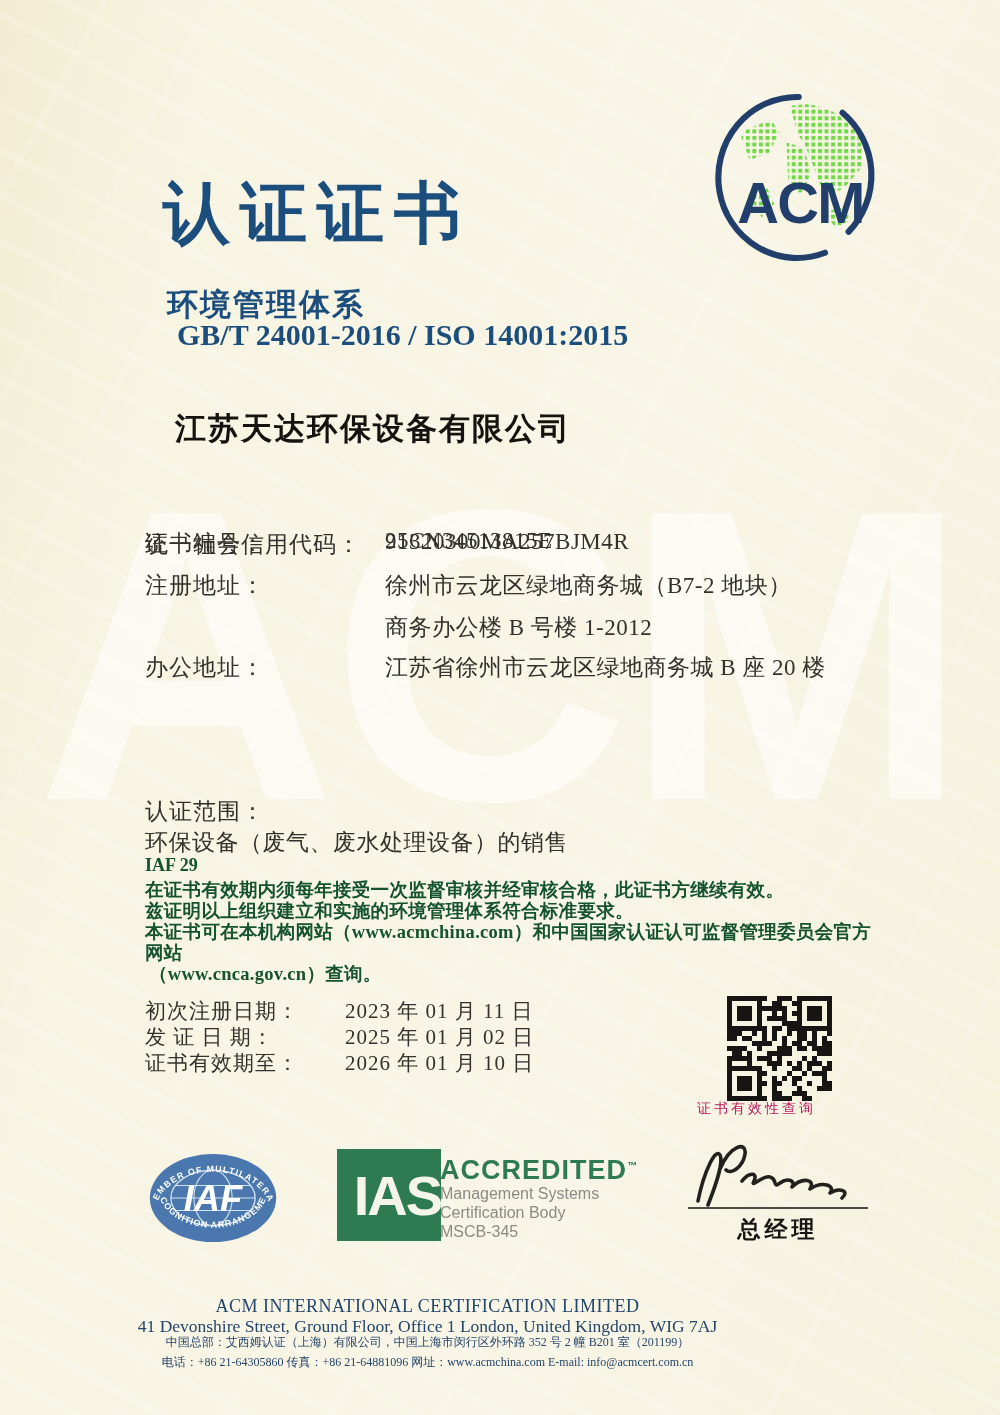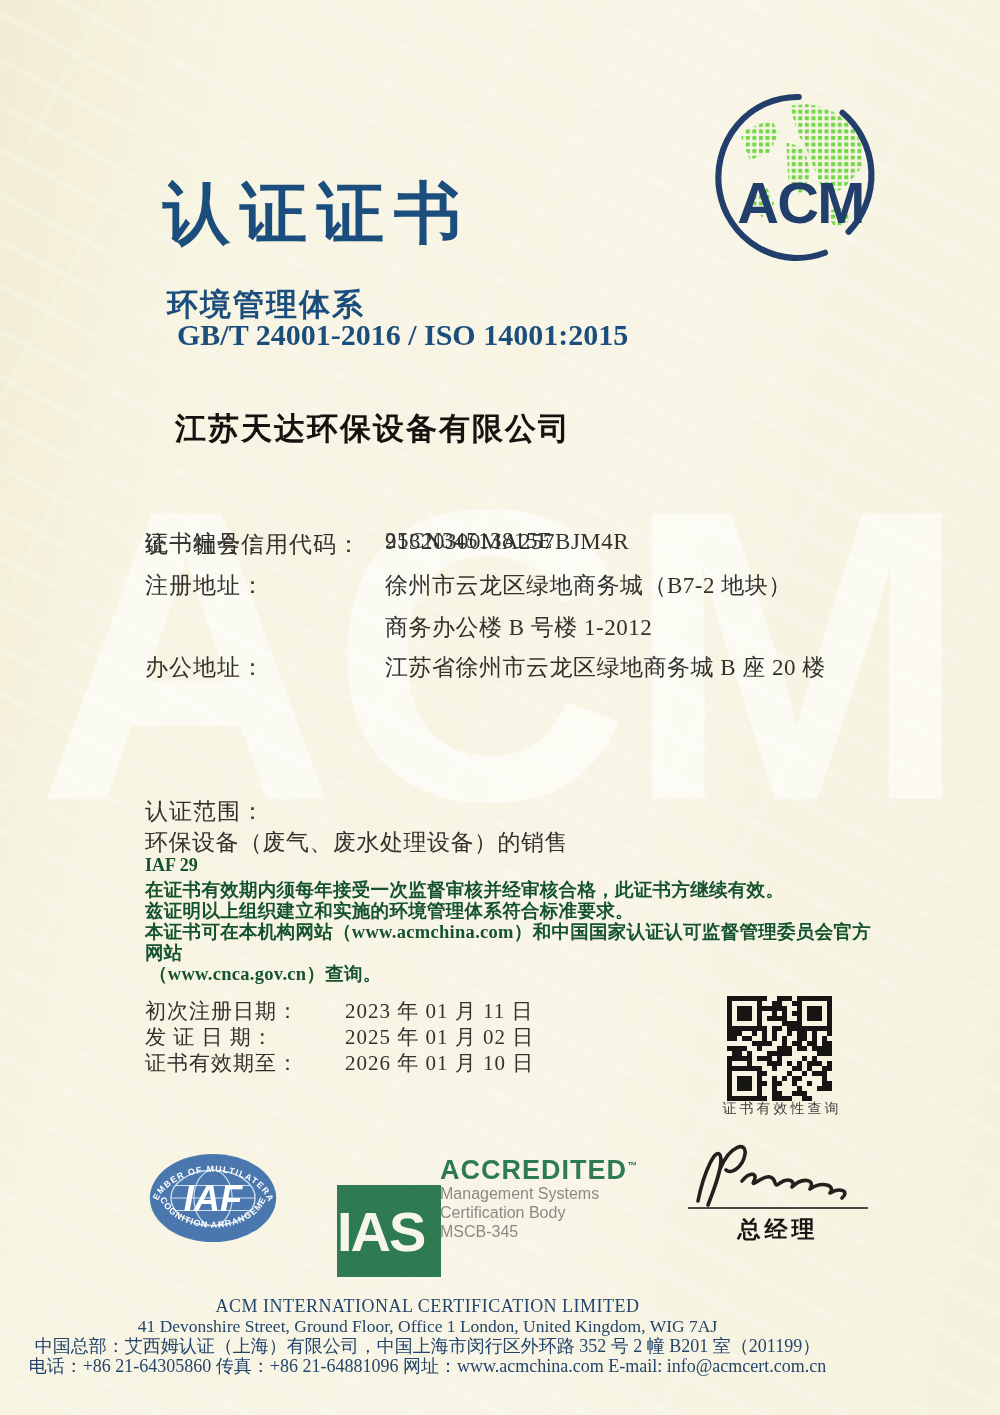--- a/index.html
+++ b/index.html
@@ -39,38 +39,38 @@
   .note .nh{font-weight:bold;font-size:18px;margin-bottom:4px;}
   .note .nl{font-weight:bold;font-size:18.5px;line-height:21px;letter-spacing:.3px;}
 
   .drow{left:145px;display:flex;font-size:21px;color:#33312c;}
   .drow .lab{width:200px;letter-spacing:1px;}
   .drow .val{letter-spacing:1px;}
 
   #qr{left:727px;top:996px;display:grid;grid-template-columns:repeat(21,5px);grid-auto-rows:5px;}
   #qr i{display:block;}
   #qr i.on{background:#161513;}
-  .qrcap{left:697px;top:1100px;width:170px;text-align:center;font-size:14px;color:#404040;letter-spacing:3px;}
+  .qrcap{left:697px;top:1100px;width:170px;text-align:left;font-size:14px;color:#be185d;letter-spacing:3px;}
 
   .sigline{left:688px;top:1207px;width:180px;border-bottom:2px solid #4a4a46;}
   .sigrole{left:688px;top:1214px;width:180px;text-align:center;font-size:23px;font-weight:bold;color:#161513;letter-spacing:4px;}
 
   .ias-box{left:337px;top:1149px;width:104px;height:92px;background:#2e7b52;
-    display:flex;align-items:center;justify-content:flex-start;margin-top:36px;}
+    display:flex;align-items:center;justify-content:flex-end;}
   .ias-box span{color:#f6f5ec;font-family:"Liberation Sans","DejaVu Sans",sans-serif;
     font-weight:bold;font-size:56px;letter-spacing:-2px;}
   .ias-text{left:440px;top:1152px;font-family:"Liberation Sans","DejaVu Sans",sans-serif;}
   .ias-acc{font-size:27px;font-weight:bold;color:#2e7b52;letter-spacing:1px;line-height:27px;}
   .ias-acc sup{font-size:10px;color:#2e7b52;}
   .ias-sub{font-size:16px;color:#8b8a84;line-height:19px;}
 
   .footer{left:0;width:855px;text-align:center;color:#24456b;}
   .f-en1{font-size:18px;letter-spacing:.5px;}
   .f-en2{font-size:17.5px;}
-  .f-cn{font-size:18px;}
+  .f-cn{font-size:12px;}
 </style>
 </head>
 <body>
 
 <div class="texture"></div>
 <div class="watermark">ACM</div>
 
 <div class="abs" style="left:713px;top:90px;width:175px;height:175px;">
   <svg width="175" height="175" viewBox="0 0 200 200">
     <defs>

